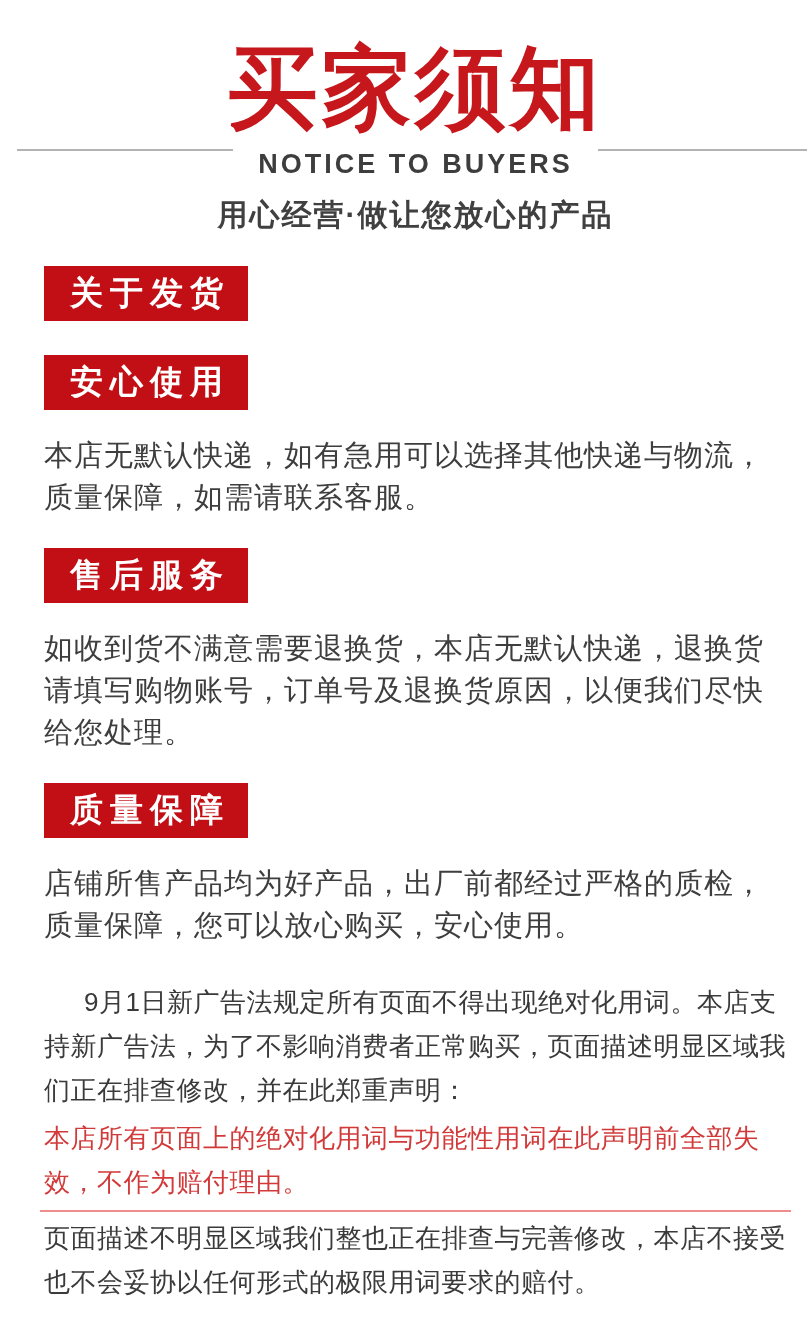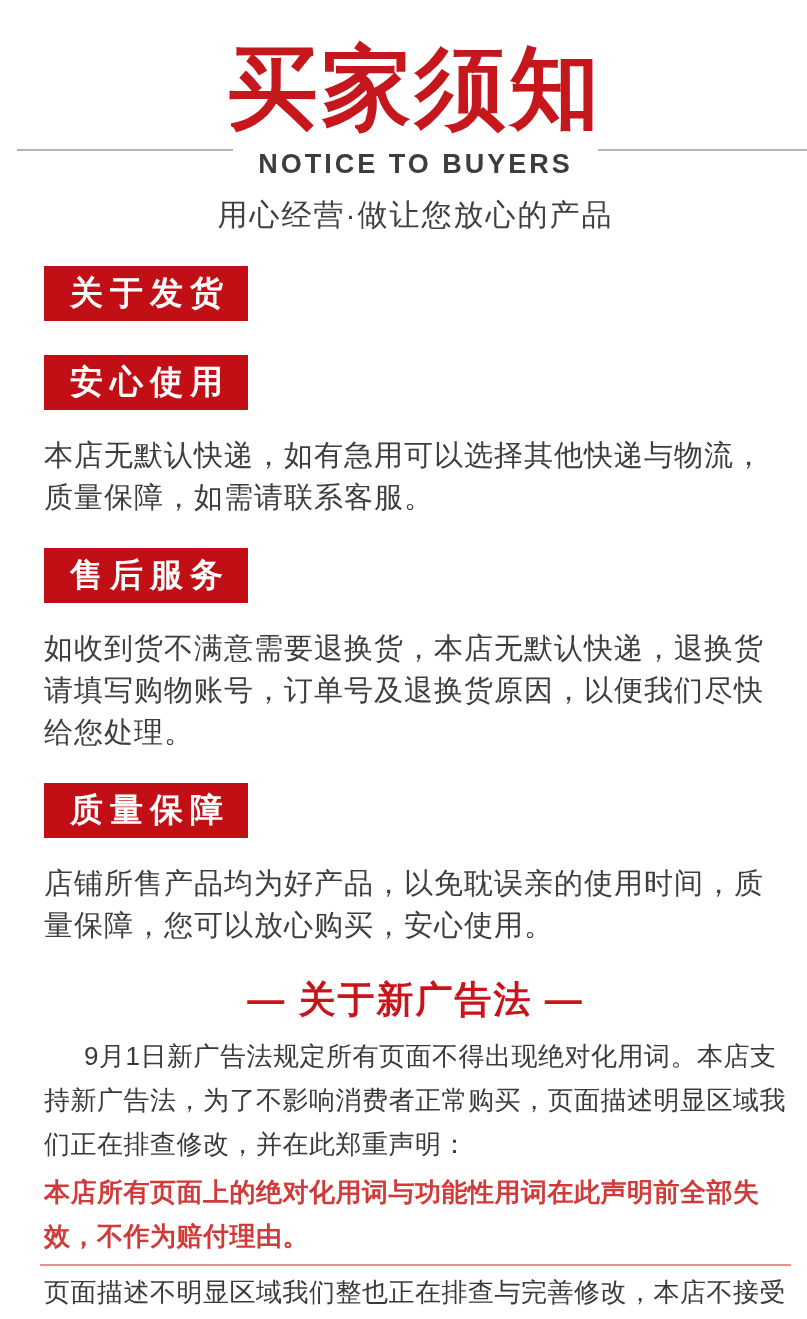--- a/index.html
+++ b/index.html
@@ -30,21 +30,21 @@
     margin-top:9px;
     display:flex;align-items:flex-start;justify-content:center;gap:17px;
   }
   .en-row .rule{width:216px;height:2px;background:var(--line-gray);flex:none;}
   .en-title{
     font-size:27px;font-weight:700;color:#3d3d3d;
     letter-spacing:3px;white-space:nowrap;
   }
   .tagline{
     margin-top:11px;text-align:center;
-    font-size:30px;color:#404040;letter-spacing:2px;font-weight:400;
+    font-size:30px;color:#404040;letter-spacing:2px;font-weight:700;
   }
 
   .section{margin-top:26px;}
   .badge{
     display:inline-block;
     background:var(--red-badge);color:#ffffff;
     font-size:33px;font-weight:700;letter-spacing:7px;
     padding:10px 18px 12px 26px;
     line-height:1;
   }
@@ -57,21 +57,21 @@
   .adlaw{margin-top:34px;}
   .adlaw-heading{
     text-align:center;
     font-size:37px;line-height:40px;font-weight:900;color:var(--red-heading);
     letter-spacing:2px;
   }
   .adlaw p{
     font-size:26px;line-height:44px;color:#3a3a3a;letter-spacing:0.5px;
   }
   .adlaw .p-intro{margin-top:14px;text-indent:40px;}
-  .adlaw .p-warning{color:var(--red-warning);font-weight:700;}
+  .adlaw .p-warning{color:var(--red-warning);font-weight:400;}
   .red-rule{height:0;border-top:2px solid var(--red-rule);margin:6px 0 4px;}
 </style>
 </head>
 <body>
 
 <div class="page">
 
   <div class="main-title">买家须知</div>
 
   <div class="en-row">
@@ -91,25 +91,24 @@
     <p>本店无默认快递，如有急用可以选择其他快递与物流，质量保障，如需请联系客服。</p>
   </div>
 
   <div class="section">
     <span class="badge">售后服务</span>
     <p>如收到货不满意需要退换货，本店无默认快递，退换货请填写购物账号，订单号及退换货原因，以便我们尽快给您处理。</p>
   </div>
 
   <div class="section">
     <span class="badge">质量保障</span>
-    <p>店铺所售产品均为好产品，以免耽误亲的使用时间，质量保障，您可以放心购买，安心使用。</p>
+    <p>店铺所售产品均为好产品，出厂前都经过严格的质检，质量保障，您可以放心购买，安心使用。</p>
   </div>
 
   <div class="adlaw">
-    <div class="adlaw-heading">— 关于新广告法 —</div>
     <p class="p-intro">9月1日新广告法规定所有页面不得出现绝对化用词。本店支持新广告法，为了不影响消费者正常购买，页面描述明显区域我们正在排查修改，并在此郑重声明：</p>
     <p class="p-warning">本店所有页面上的绝对化用词与功能性用词在此声明前全部失效，不作为赔付理由。</p>
     <div class="red-rule"></div>
     <p>页面描述不明显区域我们整也正在排查与完善修改，本店不接受也不会妥协以任何形式的极限用词要求的赔付。</p>
 
   </div>
 
 </div>
 
 </body></html>

